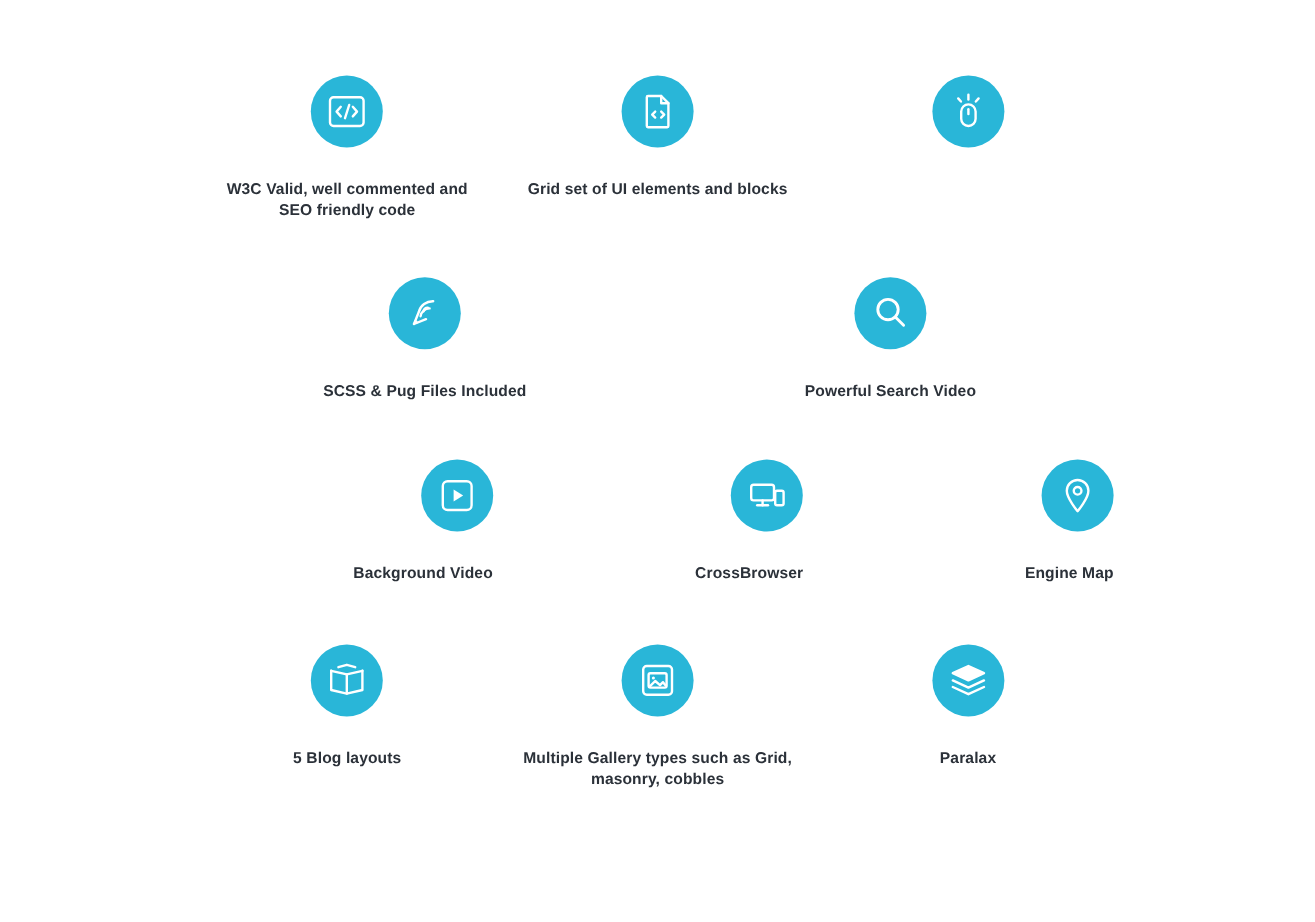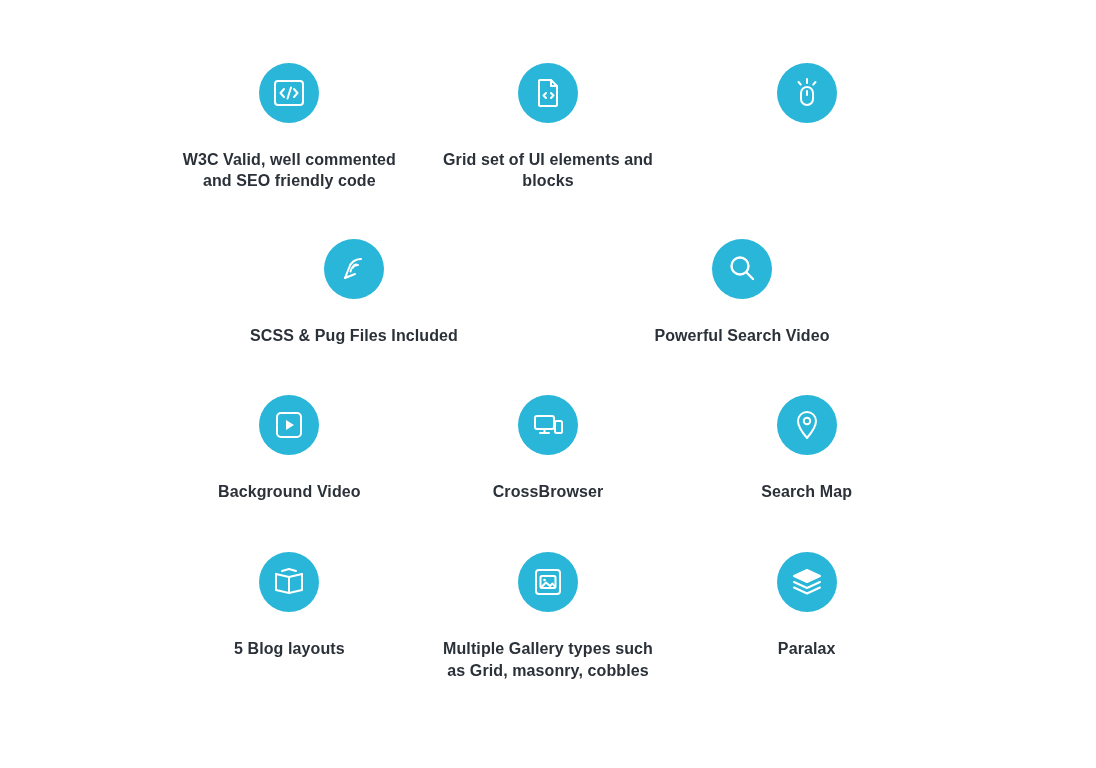--- a/index.html
+++ b/index.html
@@ -39,30 +39,30 @@
     background: #29b6d8;
     display: flex;
     align-items: center;
     justify-content: center;
     margin-bottom: 26px;
   }
   .icon-circle svg {
     display: block;
   }
   .feature-label {
-    font-size: 16px;
+    font-size: 13px;
     font-weight: bold;
     color: #2b3139;
     line-height: 1.32;
     letter-spacing: 0.1px;
     max-width: 230px;
   }
   .row-1 .feature-item { margin-top: 23px; }
   .row-2 .feature-item { margin-top: 20px; justify-content: space-between; }
-  .row-3 .feature-item { margin-top: 21px; }
+  .row-3 .feature-item { margin-top: 21px; align-items: flex-end; }
   .row-4 .feature-item { margin-top: 22px; }
 </style>
 </head>
 <body>
 
 <div class="features-section">
 
   <div class="feature-row row-1">
 
     <div class="feature-item">
@@ -155,21 +155,21 @@
       <div class="feature-label">CrossBrowser</div>
     </div>
 
     <div class="feature-item">
       <div class="icon-circle">
         <svg width="34" height="34" viewBox="0 0 34 34" fill="none" stroke="#ffffff" stroke-width="2" stroke-linecap="round" stroke-linejoin="round">
           <path d="M17 4 a9 9 0 0 1 9 9 c0 6.5 -9 17 -9 17 s-9 -10.5 -9 -17 a9 9 0 0 1 9 -9 z"></path>
           <circle cx="17" cy="13" r="3.2"></circle>
         </svg>
       </div>
-      <div class="feature-label">Search Map</div>
+      <div class="feature-label">Engine Map</div>
     </div>
 
   </div>
 
   <div class="feature-row row-4">
 
     <div class="feature-item">
       <div class="icon-circle">
         <svg width="34" height="34" viewBox="0 0 34 34" fill="none" stroke="#ffffff" stroke-width="2" stroke-linecap="round" stroke-linejoin="round">
           <path d="M4 9 L17 12 L30 9"></path>

